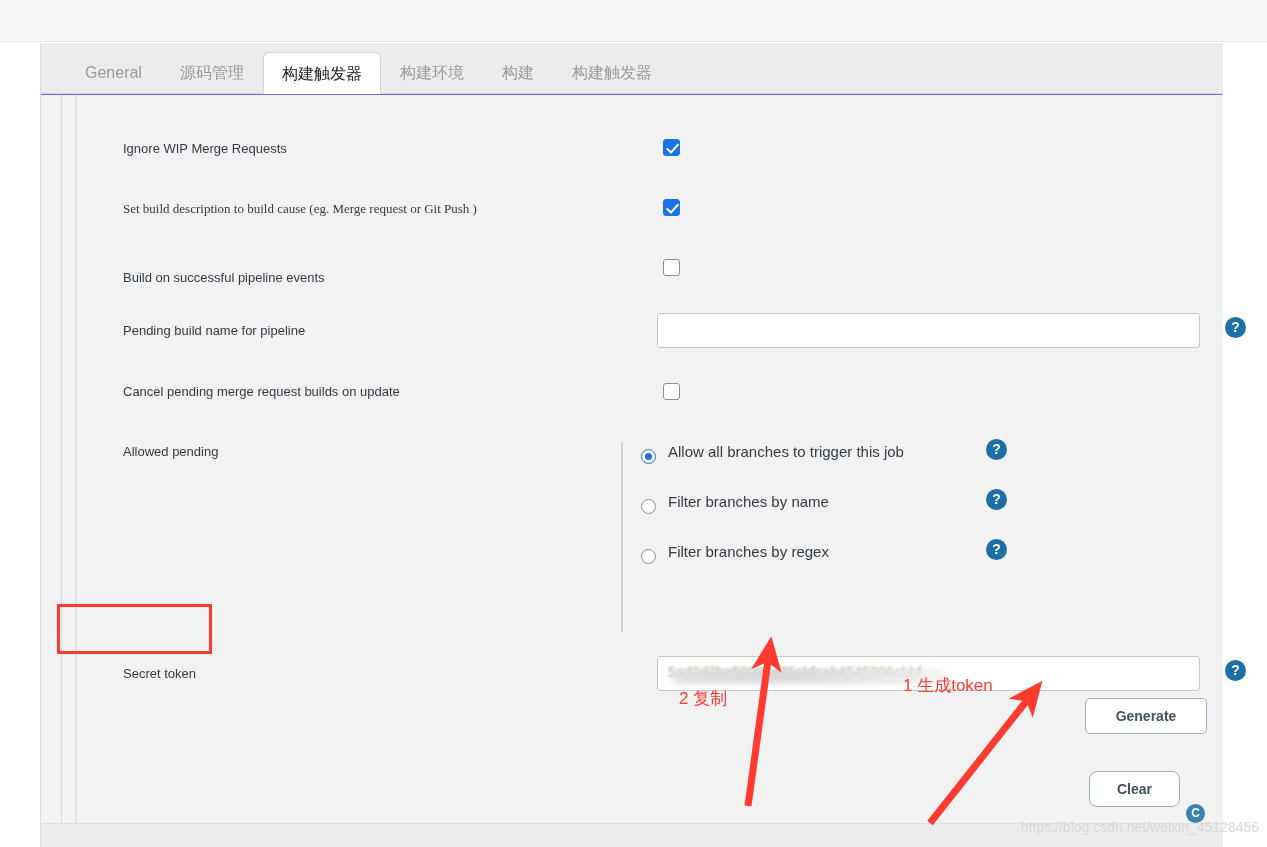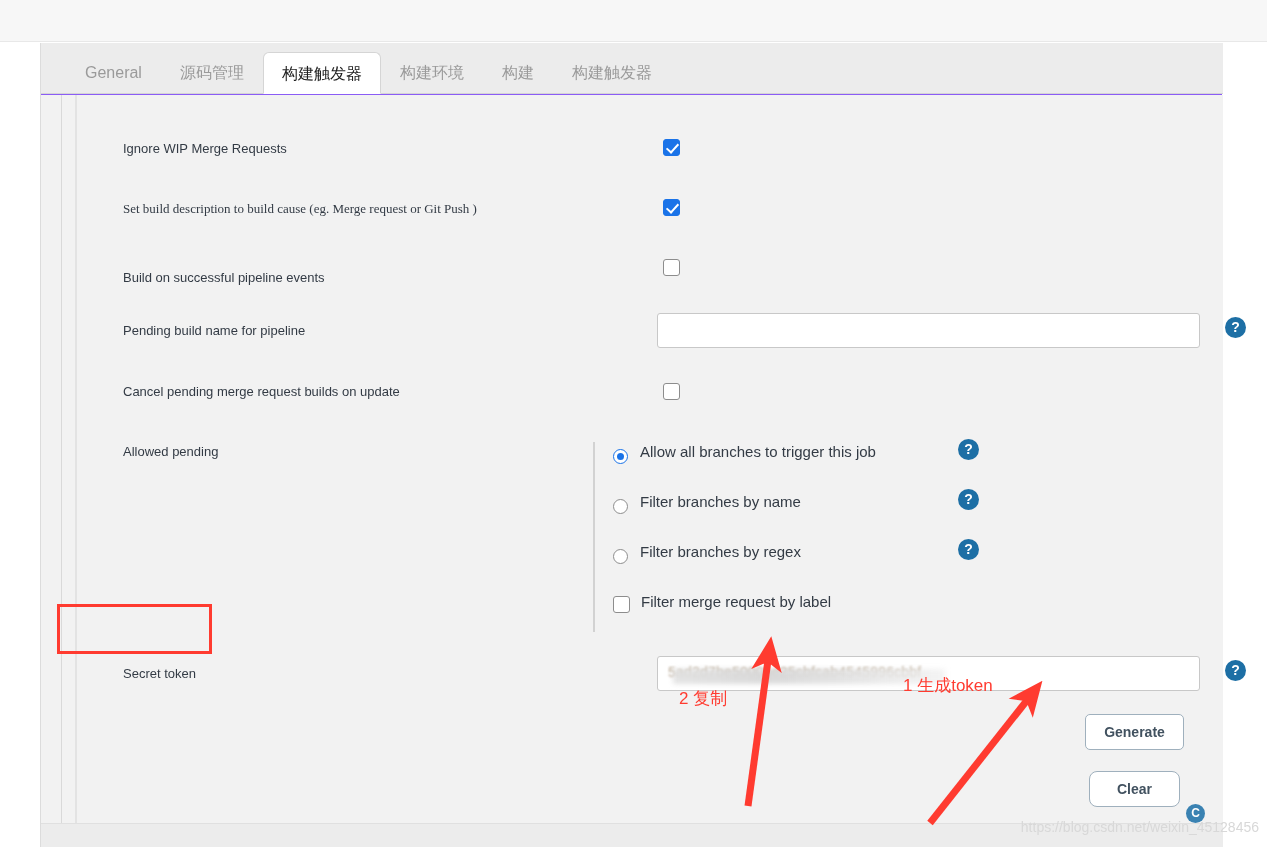--- a/index.html
+++ b/index.html
@@ -360,50 +360,46 @@
           <div class="row-label" style="top:2px;">Secret token</div>
 
           <div style="position:absolute; left:580px; top:-6px; width:543px; height:35px;">
             <input class="txt-input" style="left: 0px; top: 0px; width: 543px; color: transparent;" type="text">
             <div class="token-text">5ad2d7be5000be25cbfcab4545996cbbf</div>
             <div class="token-blur-bar"></div>
           </div>
 
           <div class="help-icon" style="left:1148px; top:-2px;">?</div>
 
-          <div class="btn" style="left:1008px; top:52px; width:99px; height:36px; line-height:34px;">Generate</div>
+          <div class="btn" style="left:1008px; top:36px; width:122px; height:36px; line-height:34px;">Generate</div>
           <div class="btn" style="left:1012px; top:109px; width:91px; height:36px; line-height:34px;border-radius:8px;">Clear</div>
         </div>
 
       </div>
 
-      <div class="radio-block" style="left:552px; top:347px;">
+      <div class="radio-block" style="left:580px; top:347px;">
 
         <div class="radio-row">
           <div class="radio sel"></div>
           <div class="radio-label">Allow all branches to trigger this job</div>
           <div class="help-icon" style="left:345px;">?</div>
         </div>
 
         <div class="radio-row">
           <div class="radio"></div>
           <div class="radio-label">Filter branches by name</div>
           <div class="help-icon" style="left:345px;">?</div>
         </div>
 
         <div class="radio-row">
           <div class="radio"></div>
           <div class="radio-label">Filter branches by regex</div>
           <div class="help-icon" style="left:345px;">?</div>
         </div>
 
-        <div class="radio-row">
-          <div class="cb cb-inline"></div>
-          <div class="radio-label" style="left:28px;">Filter merge request by label</div>
-        </div>
 
       </div>
 
       <div class="panel-footer"></div>
 
     </div>
   </div>
 
   <div class="ann-box" style="left:57px; top:604px; width:155px; height:50px;"></div>
 

